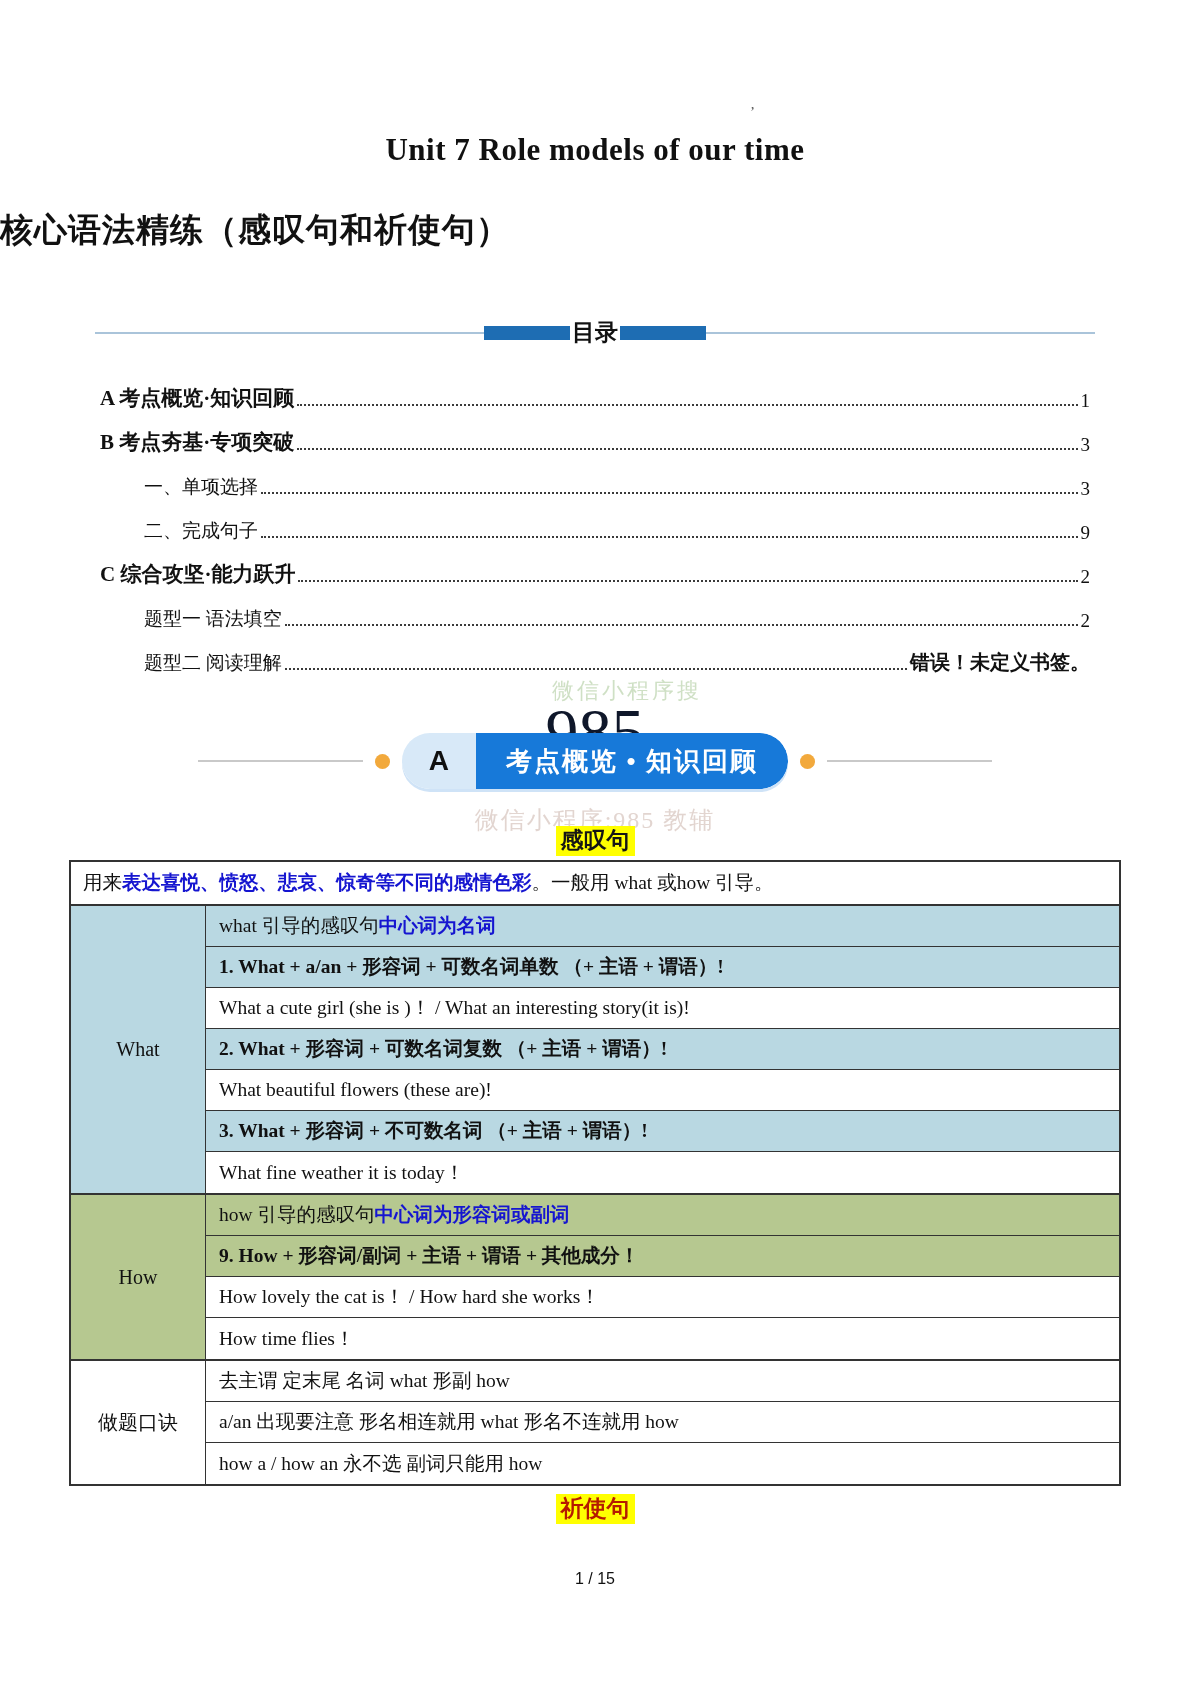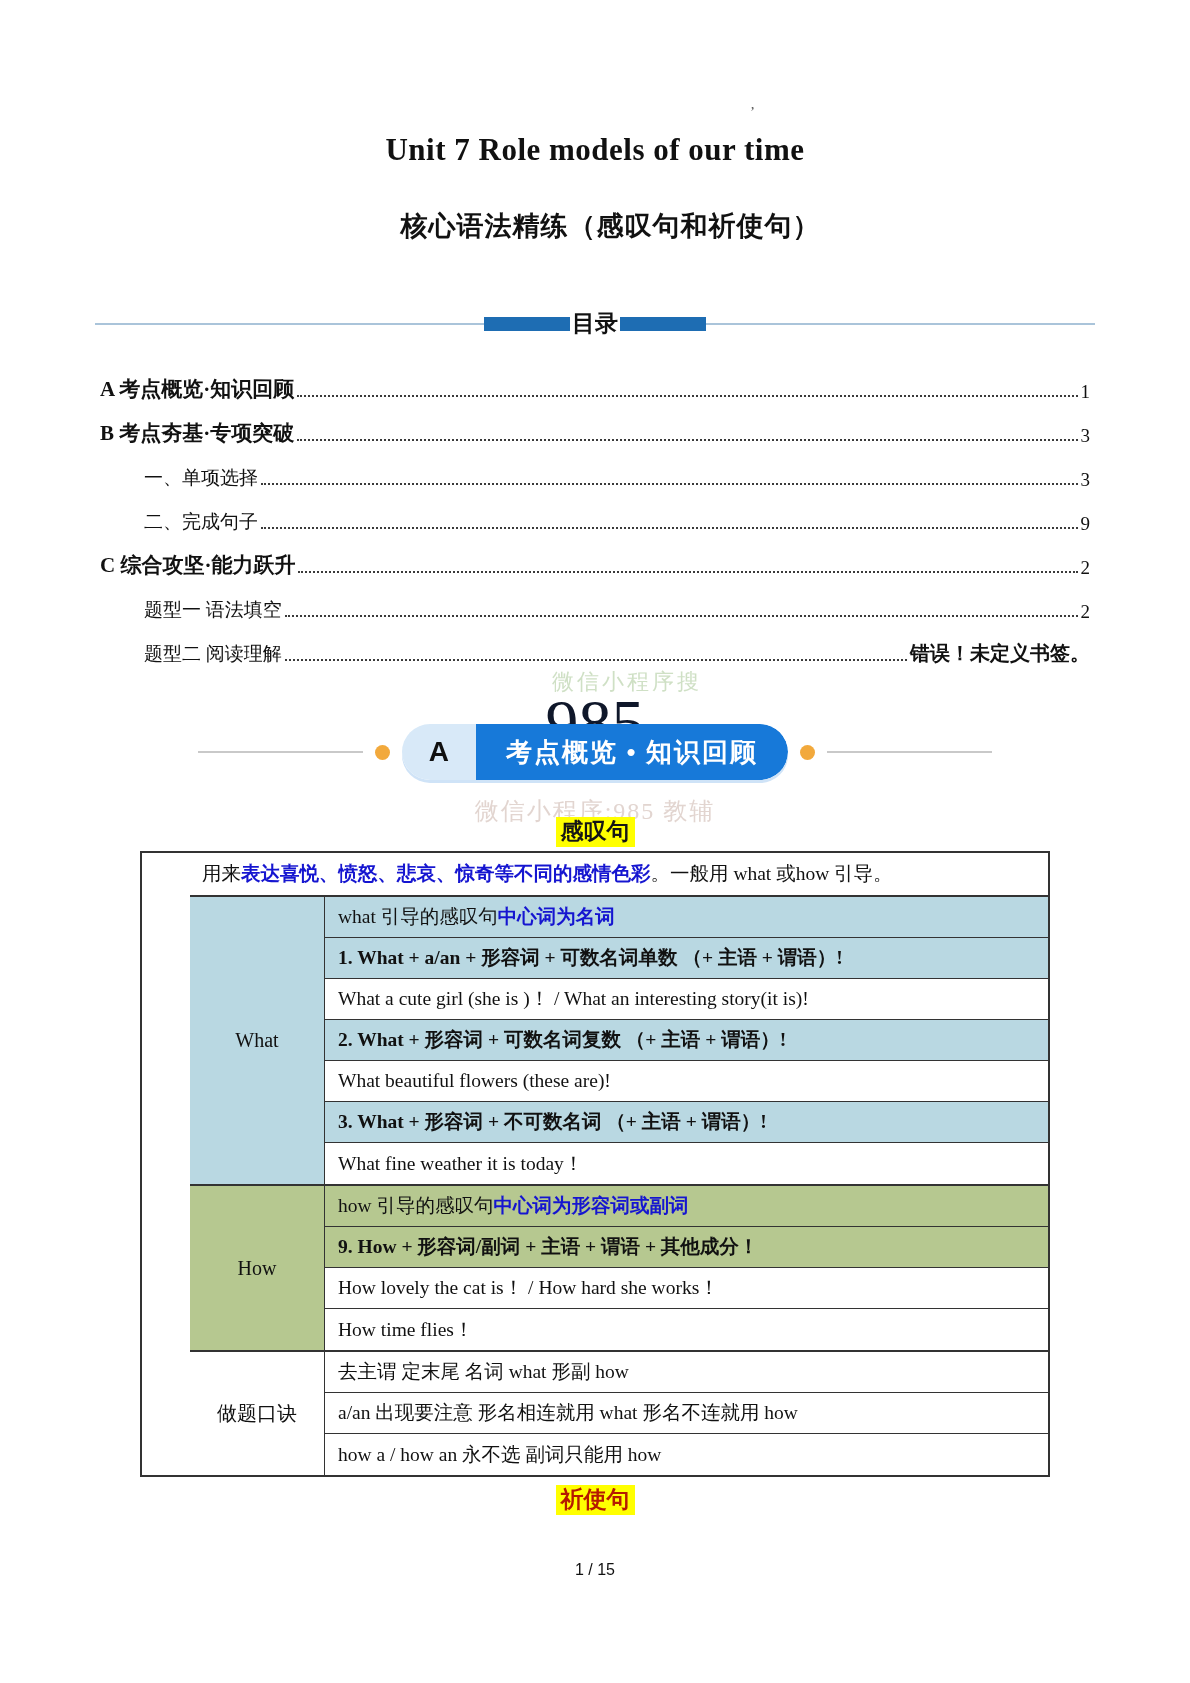--- a/index.html
+++ b/index.html
@@ -9,21 +9,21 @@
     position:relative;
     font-family:"Liberation Serif", serif;
     color:#111;
     overflow:hidden;
   }
   .page { width:1190px; height:1683px; position:relative; padding-top:132px; }
 
   .corner-mark { position:absolute; top:104px; left:750px; font-size:15px; color:#555; }
 
   .doc-title { text-align:center; font-size:31px; font-weight:bold; letter-spacing:0.5px; }
-  .doc-subtitle { text-align:center; font-size:27px; font-weight:bold; margin-top:40px; letter-spacing:1px;padding-left:31px; }
+  .doc-subtitle { font-size:33px; font-weight:bold; margin-top:40px; letter-spacing:1px; }
 
   
   .toc-heading { display:flex; align-items:center; margin:64px 95px 0 95px; }
   .toc-heading .thin-line { flex:1; height:2px; background:#aac4da; }
   .toc-heading .bar { width:86px; height:14px; background:#1e6db3; }
   .toc-heading .toc-title { font-size:23px; font-weight:bold; padding:0 2px; color:#111; }
 
   
   .toc-list { margin:20px 100px 0 100px; }
   .toc-item { display:flex; align-items:flex-end; height:44px; }
@@ -59,22 +59,22 @@
   
   .section-tag { text-align:center; position:relative; z-index:2; }
   .tag-inner { display:inline-block; background:#ffff00; font-weight:bold;
                font-size:23px; padding:0 5px; line-height:1.3; }
   .tag-exclamation .tag-inner { color:#151515; }
   .tag-imperative .tag-inner { color:#b51a00; }
   .tag-exclamation { margin-top:6px; }
   .tag-imperative { margin-top:8px; }
 
   
-  .gram-table { width:910px; margin:4px auto 0 auto; border:2px solid #333333;
-                font-size:19.5px;padding-left:48px; }
+  .gram-table { width:1052px; margin:4px auto 0 auto; border:2px solid #333333;
+                font-size:19.5px; }
   .intro-row { background:#ffffff; padding:7px 12px; border-bottom:2px solid #333333;
                line-height:1.45; }
   .em-blue { color:#1515d0; font-weight:bold; }
   .group { display:flex; border-bottom:2px solid #333333; }
   .group:last-child { border-bottom:none; }
   .label-cell { flex:0 0 135px; display:flex; align-items:center; justify-content:center;
                 font-weight:normal; font-size:20px; border-right:1.8px solid #333333; }
   .what-group .label-cell, .what-group .row-tinted { background:#b9d8e2; }
   .how-group  .label-cell, .how-group  .row-tinted { background:#b6c890; }
   .tips-group .label-cell { background:#ffffff; font-size:20px; }

